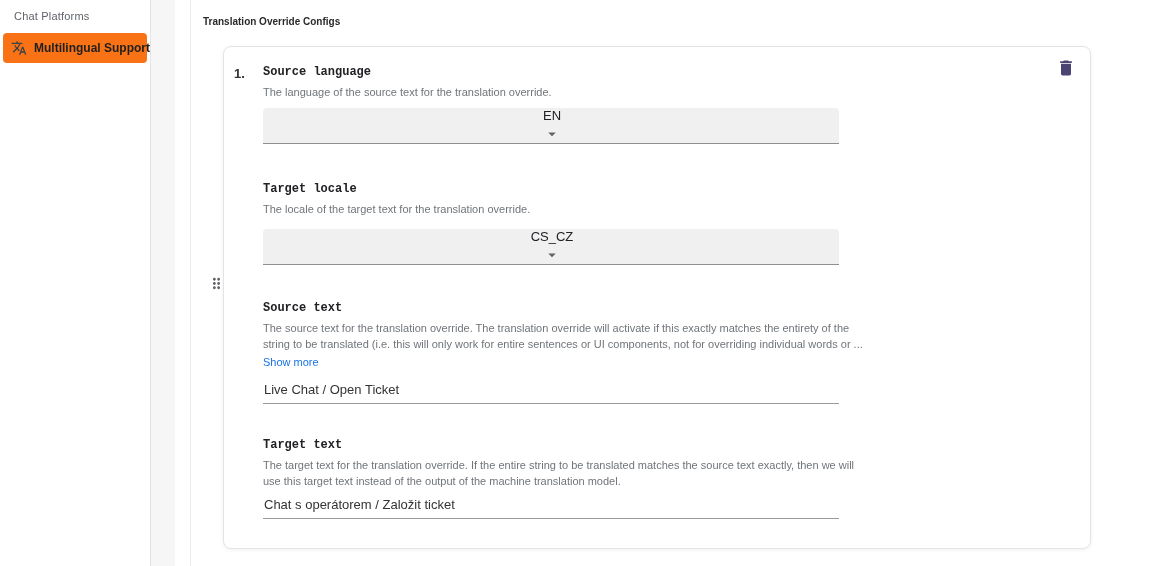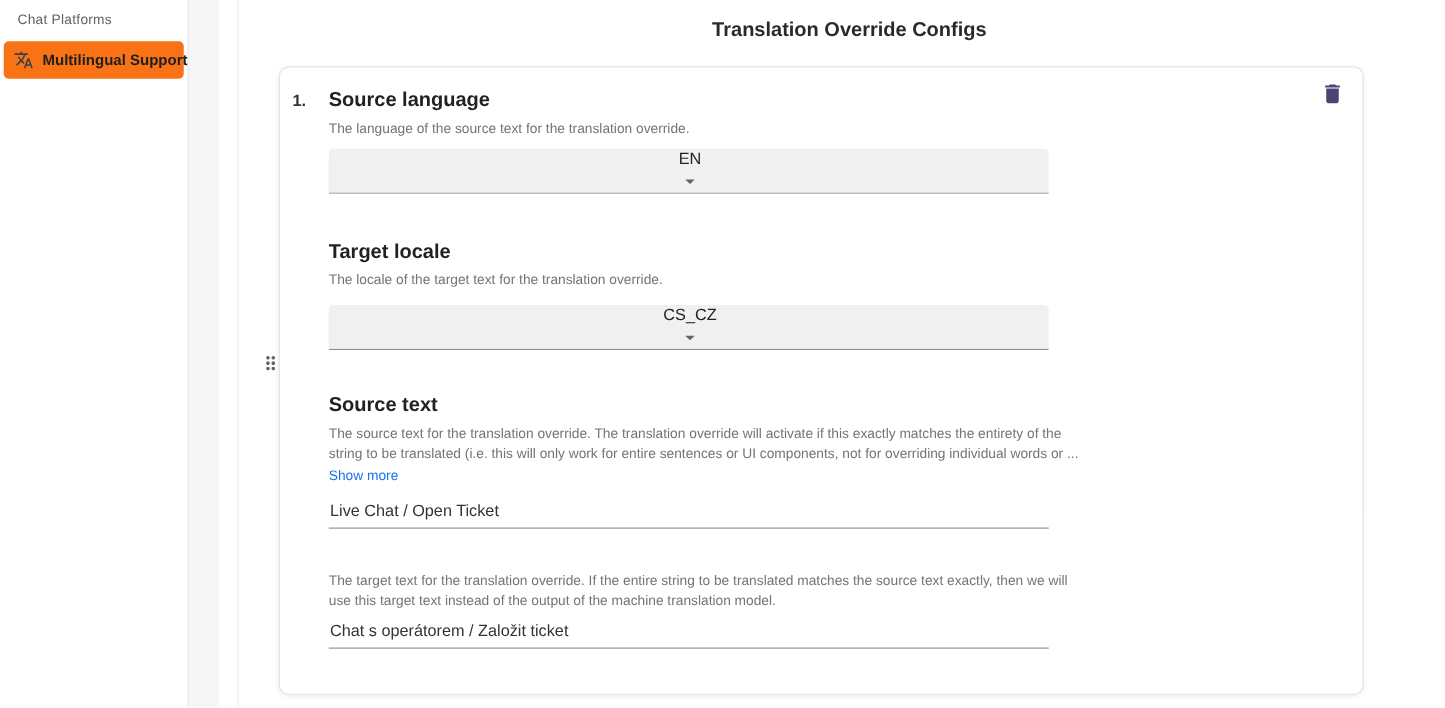--- a/index.html
+++ b/index.html
@@ -16,30 +16,30 @@
   .sidebar-item-label { font-size:12px; font-weight:700; color:#1f1f1f; white-space:nowrap; }
   .icon-translate { display:inline-flex; width:16px; height:16px; flex:none; }
 
   
   .gutter { width:40px; flex:none;
     background:linear-gradient(to right, #f6f6f7 0, #f6f6f7 24px, #ffffff 24px);
     border-right:1px solid #ededed; }
 
   
   .content { flex:1; background:#fff; padding:10px 0 0 10px; position:relative; }
-  .page-title { font-size:16px; font-weight:700; color:#2a2a2a; margin:6px 0 0 2px;text-align:center; }
+  .page-title { font-size:10px; font-weight:700; color:#2a2a2a; margin:6px 0 0 2px; }
 
   .card { position:relative; width:868px; min-height:503px; margin:19px 0 0 22px;
     background:#fff; border:1px solid #e4e4e4; border-radius:8px;
     box-shadow:0 1px 4px rgba(0,0,0,.06); }
   .card-row { display:flex; padding:18px 0 0 10px; }
   .config-index { width:29px; flex:none; font-size:13px; font-weight:600; color:#333; padding-top:1px; }
   .fields { width:576px; }
 
-  .field-label { font-size:16px; font-weight:700; color:#202124; }
+  .field-label { font-size:12px; font-weight:700; color:#202124;font-family:Liberation Mono, monospace; }
   .field-desc { margin-top:5px; font-size:11px; line-height:16px; color:#70757a; }
   .field-desc div { white-space:nowrap; }
 
   .select { margin-top:8px; height:36px; background:#f0f0f1; border-bottom:1px solid #8f8f8f;
     border-radius:4px 4px 0 0; padding:0 12px 0 14px; display:flex; align-items:center;
     justify-content:space-between; font-size:13px; color:#202124; cursor:pointer;flex-direction:column; }
   .fg2 { margin-top:38px; }
   .fg2 .select { margin-top:12px; }
   .fg3 { margin-top:36px; }
   .fg4 { margin-top:34px; }
@@ -133,20 +133,21 @@
             <div class="field-label">Source text</div>
             <div class="field-desc">
                 <div>The source text for the translation override. The translation override will activate if this exactly matches the entirety of the</div>
                 <div>string to be translated (i.e. this will only work for entire sentences or UI components, not for overriding individual words or ...</div>
               </div>
             <a class="show-more">Show more</a>
             <input class="text-input" type="text" value="Live Chat / Open Ticket" style="">
           </div>
 
           <div class="field-group fg4">
+            <div class="field-label">Target text</div>
             <div class="field-desc">
                 <div>The target text for the translation override. If the entire string to be translated matches the source text exactly, then we will</div>
                 <div>use this target text instead of the output of the machine translation model.</div>
               </div>
             <input class="text-input" type="text" value="Chat s operátorem / Založit ticket" style="">
           </div>
 
         </div>
       </div>
     </section>

